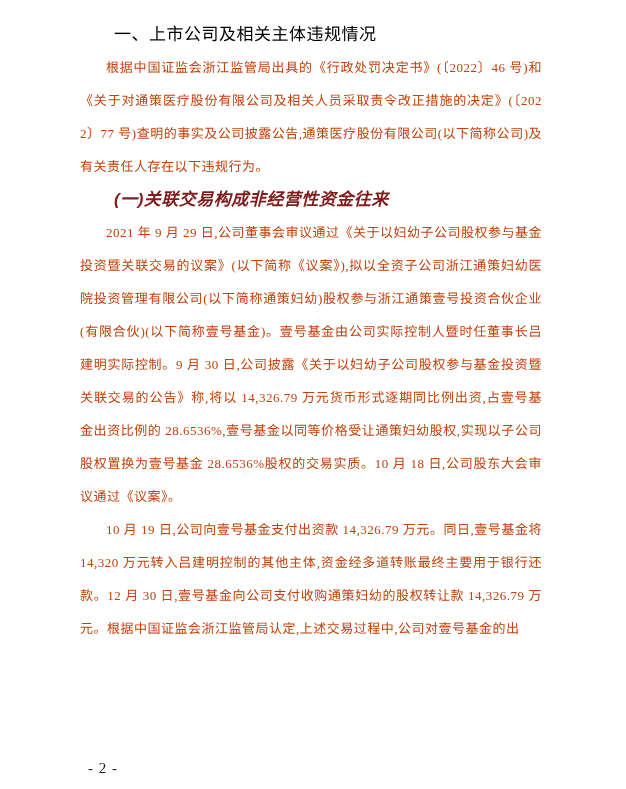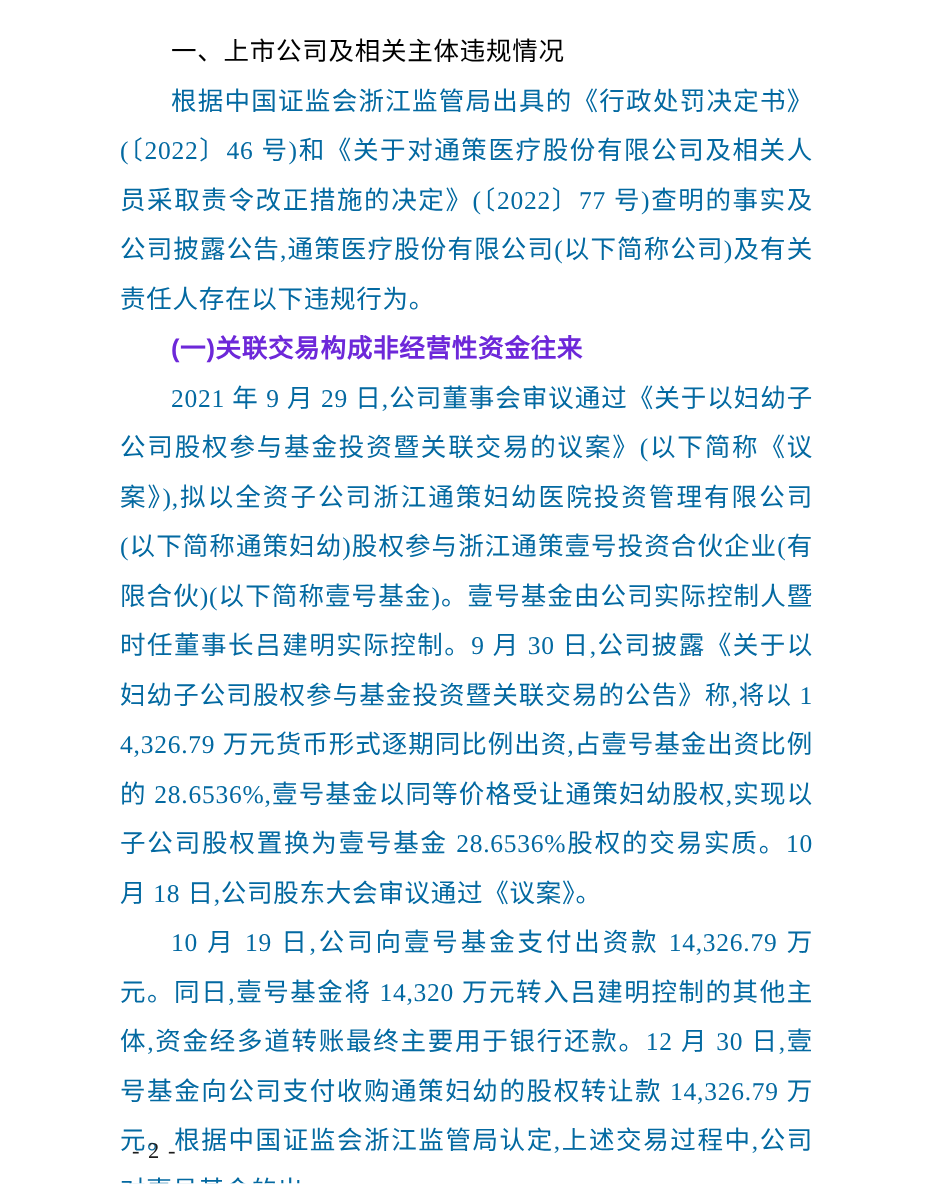--- a/index.html
+++ b/index.html
@@ -27,30 +27,31 @@
     color: #000000;
     text-indent: 2em;
     letter-spacing: 0.5px;
   }
 
   .doc-heading-2 {
     font-family: "Liberation Sans", "DejaVu Sans", sans-serif;
     font-weight: 700;
     font-size: 17px;
     line-height: 33px;
-    color: #6d28d9;
+    color: #7f1d1d;
     text-indent: 2em;
     letter-spacing: 0.5px;
+    font-style: italic;
   }
 
   .doc-paragraph {
     font-family: "Liberation Serif", "DejaVu Serif", serif;
-    font-size: 17px;
+    font-size: 13px;
     line-height: 33px;
-    color: #0369a1;
+    color: #c2410c;
     text-indent: 2em;
     text-align: justify;
     text-justify: inter-character;
     letter-spacing: 0.5px;
     word-break: break-all;
   }
 
   .page-footer {
     position: absolute;
     left: 88px;

